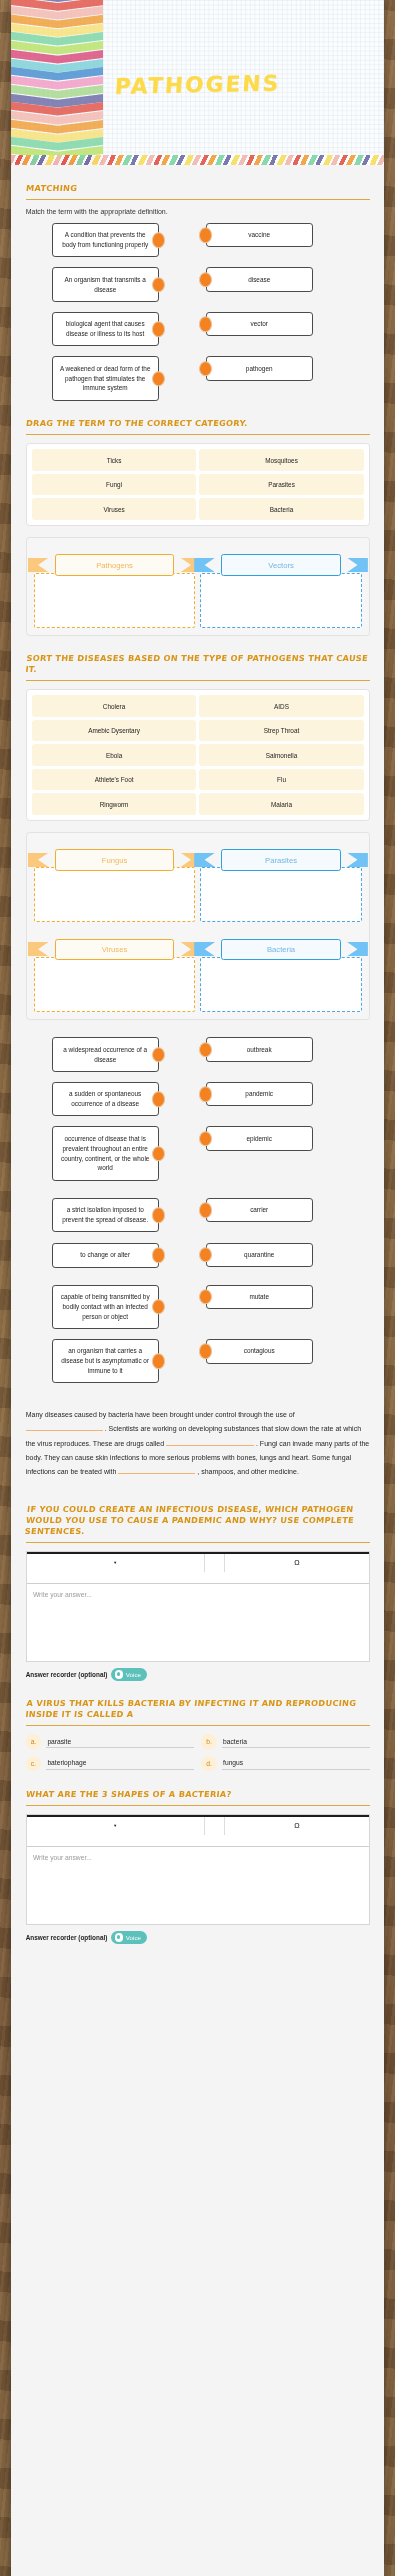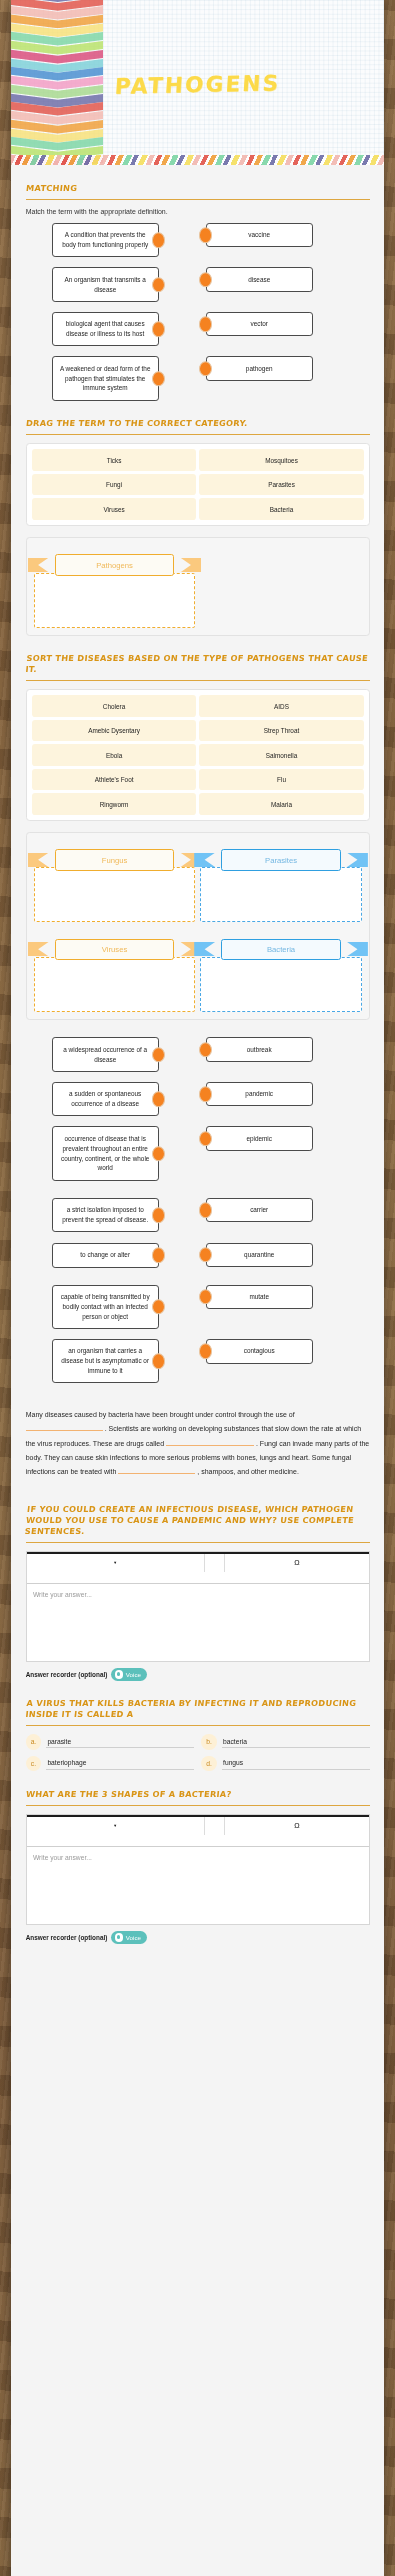--- a/index.html
+++ b/index.html
@@ -275,20 +275,27 @@
           <div class="term-chip">Bacteria</div>
         </div>
       <div class="drop-panel" id="drag1-cats">
           <div class="drop-cell orange">
             <div class="banner">
               <div class="ribbon"></div>
               <div class="plate">Pathogens</div>
             </div>
             <div class="drop-area"></div>
           </div>
+          <div class="drop-cell blue">
+            <div class="banner">
+              <div class="ribbon"></div>
+              <div class="plate">Vectors</div>
+            </div>
+            <div class="drop-area"></div>
+          </div>
         </div>
     </div>
 
     <div class="section">
       <div class="sec-head">SORT THE DISEASES BASED ON THE TYPE OF PATHOGENS THAT CAUSE IT.</div>
       <div class="sec-rule"></div>
       <div class="card-panel" id="sort1-terms">
           <div class="term-chip">Cholera</div>
           <div class="term-chip">AIDS</div>
           <div class="term-chip">Amebic Dysentary</div>

